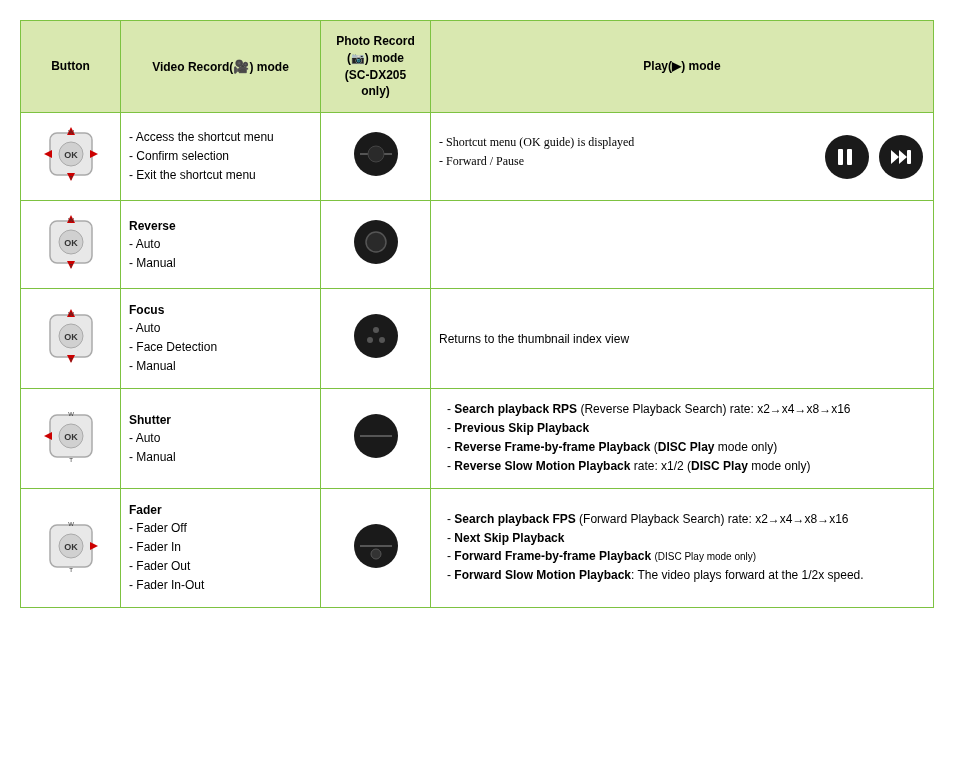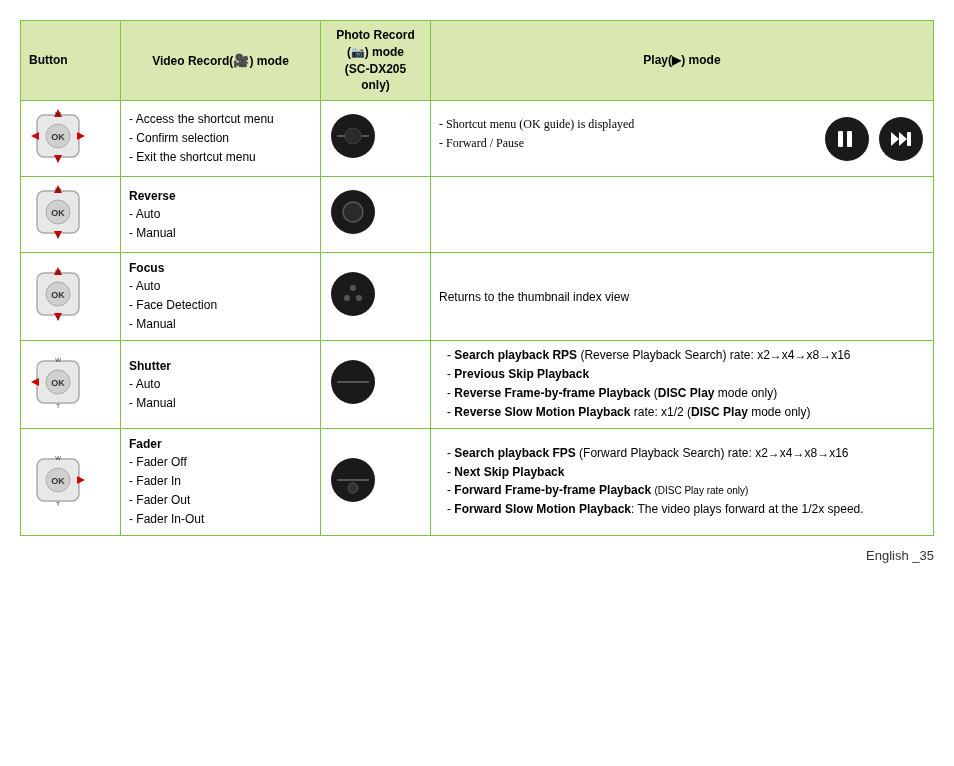--- a/index.html
+++ b/index.html
@@ -18,43 +18,43 @@
     }
 
     table {
       width: 100%;
       border-collapse: collapse;
       border: 1.5px solid #7dc241;
     }
 
     th, td {
       border: 1.5px solid #7dc241;
-      padding: 6px 8px;
+      padding: 12px 8px;
       vertical-align: middle;
     }
 
     thead th {
       background-color: #d9e8b0;
       font-weight: bold;
       text-align: center;
       font-size: 12px;
       line-height: 1.4;
     }
 
-    .col-button { width: 100px; text-align: left; }
+    .col-button { width: 100px; text-align: center; }
     .col-video { width: 200px; }
     .col-photo { width: 110px; text-align: center; }
     .col-play { width: auto; margin-top: 22px; }
 
     tbody td {
       font-size: 12px;
       line-height: 1.5;
     }
 
-    .cell-center { vertical-align: middle; }
+    .cell-center { text-align: center; vertical-align: middle; }
 
     .text-list {
       list-style: none;
       padding: 0;
     }
 
     .text-list li::before {
       content: "- ";
     }
 
@@ -308,24 +308,21 @@
           <svg width="48" height="48" viewBox="0 0 48 48">
             <circle cx="24" cy="24" r="22" fill="#1a1a1a"></circle>
             <line x1="8" y1="24" x2="40" y2="24" stroke="#555" stroke-width="2"></line>
             <circle cx="24" cy="32" r="5" fill="#333" stroke="#555" stroke-width="1"></circle>
           </svg>
         </td>
         <td>
           <div class="indent-list">
             <div><strong>Search playback FPS</strong> (Forward Playback Search) rate: x2→x4→x8→x16</div>
             <div><strong>Next Skip Playback</strong></div>
-            <div><strong>Forward Frame-by-frame Playback</strong> <span style="font-size:10px;">(DISC Play rate only)</span></div>
+            <div><strong>Forward Frame-by-frame Playback</strong> <span style="font-size:10px;">(DISC Play mode only)</span></div>
             <div><strong>Forward Slow Motion Playback</strong>: The video plays forward at the 1/2x speed.</div>
           </div>
         </td>
       </tr>
     </tbody>
   </table>
 
-  <div class="footer">
-    <span>English _35</span>
-  </div>
 </div>
 
 </body></html>

